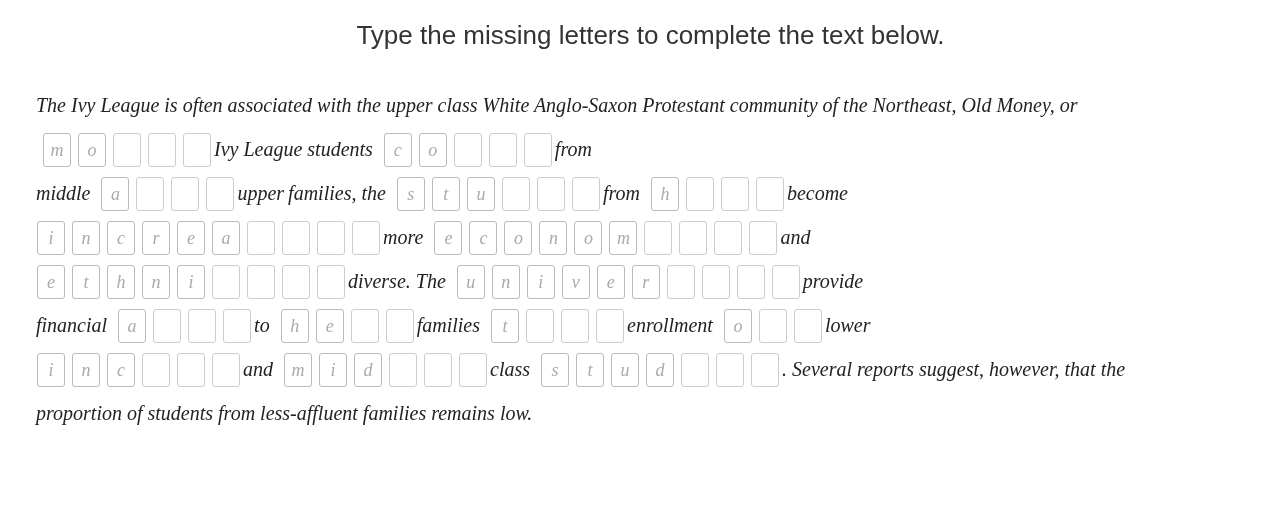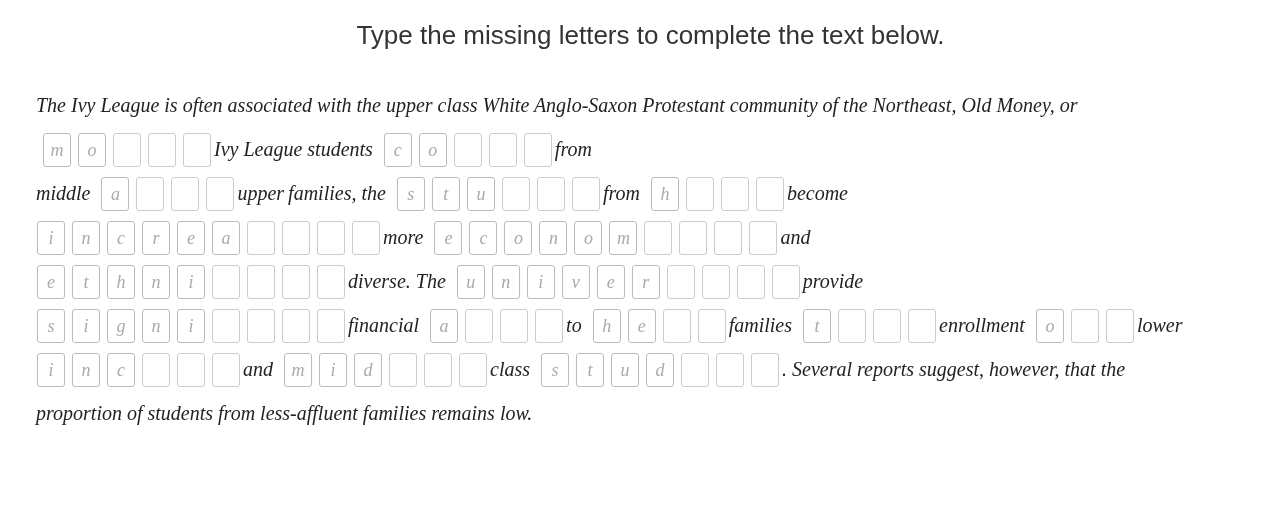--- a/index.html
+++ b/index.html
@@ -172,31 +172,20 @@
         <span class="letter-box filled">r</span>
         <span class="letter-box input-box"></span>
         <span class="letter-box input-box"></span>
         <span class="letter-box input-box"></span>
         <span class="letter-box input-box"></span>
       </span>
       <span class="plain">provide</span>
     </div>
 
     <div class="paragraph-line">
-      <span style="margin-right:2px;">
-        <span class="letter-box filled">s</span>
-        <span class="letter-box filled">i</span>
-        <span class="letter-box filled">g</span>
-        <span class="letter-box filled">n</span>
-        <span class="letter-box filled">i</span>
-        <span class="letter-box input-box"></span>
-        <span class="letter-box input-box"></span>
-        <span class="letter-box input-box"></span>
-        <span class="letter-box input-box"></span>
-      </span>
       <span class="plain">financial</span>
       <span style="margin-left:6px; margin-right:2px;">
         <span class="letter-box filled">a</span>
         <span class="letter-box input-box"></span>
         <span class="letter-box input-box"></span>
         <span class="letter-box input-box"></span>
       </span>
       <span class="plain">to</span>
       <span style="margin-left:6px; margin-right:2px;">
         <span class="letter-box filled">h</span>

